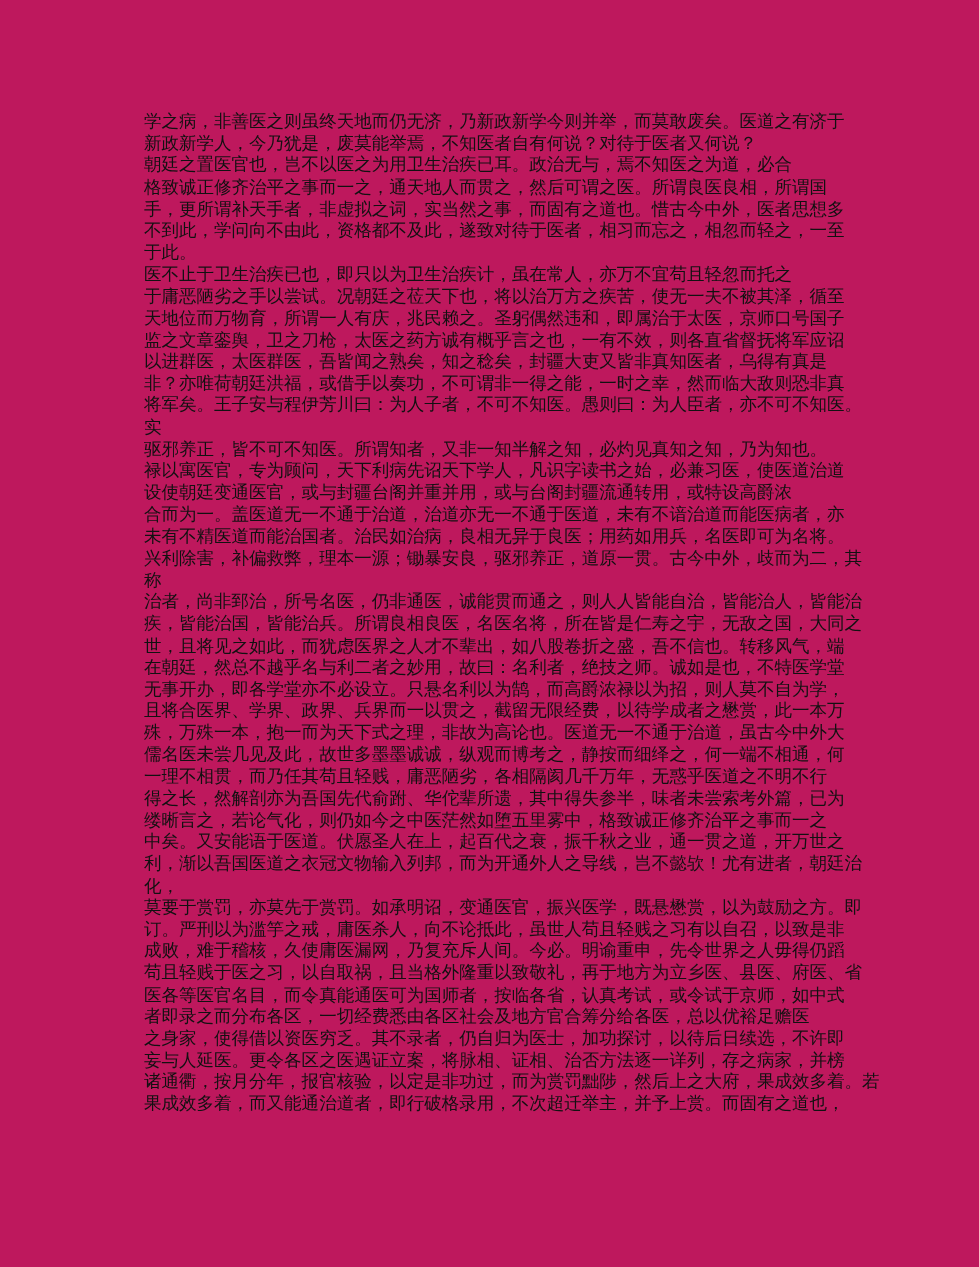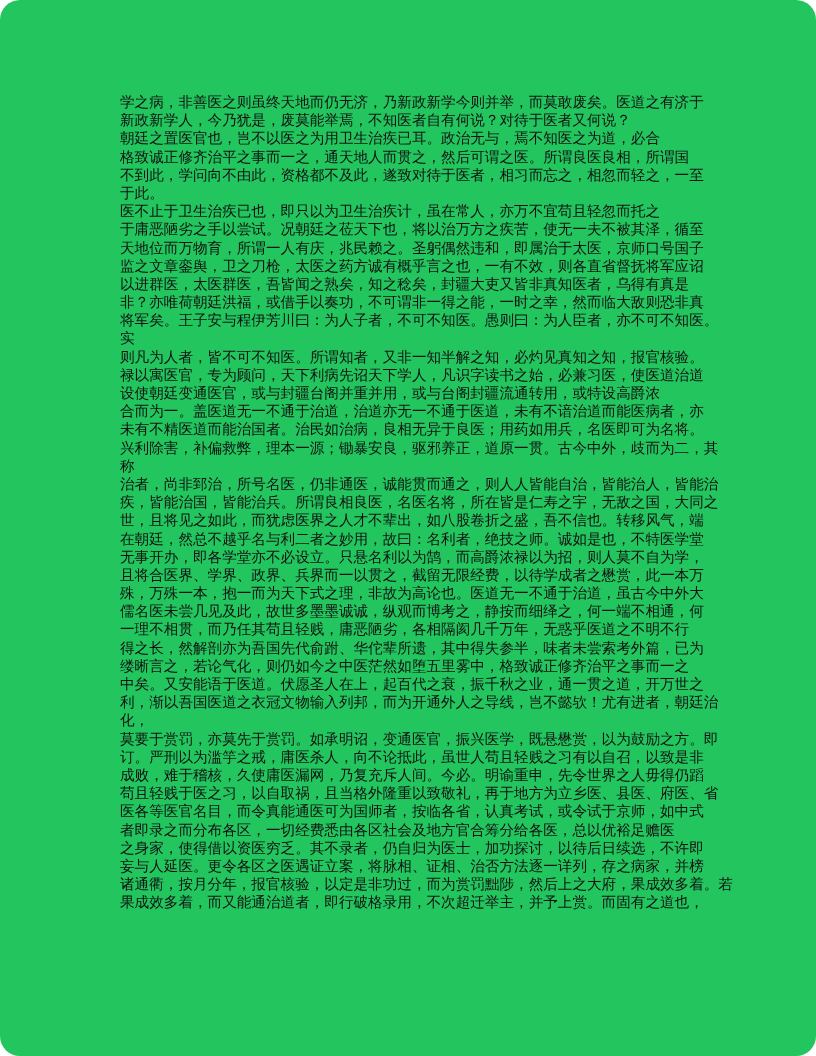--- a/index.html
+++ b/index.html
@@ -11,22 +11,21 @@
       width: 816px;
       height: 1056px;
       position: relative;
       overflow: hidden;
     }
     .page {
       position: absolute;
       left: 0; top: 0;
       width: 816px;
       height: 1056px;
-      background: #22c55e;
-      border-radius: 20px;
+      background: #be185d;
     }
     .text-block {
       position: absolute;
       left: 120px;
       top: 93px;
       width: 600px;
       font-family: "DejaVu Sans", "Liberation Sans", sans-serif;
       font-size: 14.6px;
       line-height: 18.2px;
       color: #111111;
@@ -40,31 +39,32 @@
   </style>
 </head>
 <body>
 
 <div class="page">
   <div class="text-block" id="text-block">
       <span class="line">学之病，非善医之则虽终天地而仍无济，乃新政新学今则并举，而莫敢废矣。医道之有济于</span>
       <span class="line">新政新学人，今乃犹是，废莫能举焉，不知医者自有何说？对待于医者又何说？</span>
       <span class="line">朝廷之置医官也，岂不以医之为用卫生治疾已耳。政治无与，焉不知医之为道，必合</span>
       <span class="line">格致诚正修齐治平之事而一之，通天地人而贯之，然后可谓之医。所谓良医良相，所谓国</span>
+      <span class="line">手，更所谓补天手者，非虚拟之词，实当然之事，而固有之道也。惜古今中外，医者思想多</span>
       <span class="line">不到此，学问向不由此，资格都不及此，遂致对待于医者，相习而忘之，相忽而轻之，一至</span>
       <span class="line">于此。</span>
       <span class="line">医不止于卫生治疾已也，即只以为卫生治疾计，虽在常人，亦万不宜苟且轻忽而托之</span>
       <span class="line">于庸恶陋劣之手以尝试。况朝廷之莅天下也，将以治万方之疾苦，使无一夫不被其泽，循至</span>
       <span class="line">天地位而万物育，所谓一人有庆，兆民赖之。圣躬偶然违和，即属治于太医，京师口号国子</span>
       <span class="line">监之文章銮舆，卫之刀枪，太医之药方诚有概乎言之也，一有不效，则各直省督抚将军应诏</span>
       <span class="line">以进群医，太医群医，吾皆闻之熟矣，知之稔矣，封疆大吏又皆非真知医者，乌得有真是</span>
       <span class="line">非？亦唯荷朝廷洪福，或借手以奏功，不可谓非一得之能，一时之幸，然而临大敌则恐非真</span>
       <span class="line">将军矣。王子安与程伊芳川曰：为人子者，不可不知医。愚则曰：为人臣者，亦不可不知医。</span>
       <span class="line">实</span>
-      <span class="line">则凡为人者，皆不可不知医。所谓知者，又非一知半解之知，必灼见真知之知，报官核验。</span>
+      <span class="line">驱邪养正，皆不可不知医。所谓知者，又非一知半解之知，必灼见真知之知，乃为知也。</span>
       <span class="line">禄以寓医官，专为顾问，天下利病先诏天下学人，凡识字读书之始，必兼习医，使医道治道</span>
       <span class="line">设使朝廷变通医官，或与封疆台阁并重并用，或与台阁封疆流通转用，或特设高爵浓</span>
       <span class="line">合而为一。盖医道无一不通于治道，治道亦无一不通于医道，未有不谙治道而能医病者，亦</span>
       <span class="line">未有不精医道而能治国者。治民如治病，良相无异于良医；用药如用兵，名医即可为名将。</span>
       <span class="line">兴利除害，补偏救弊，理本一源；锄暴安良，驱邪养正，道原一贯。古今中外，歧而为二，其</span>
       <span class="line">称</span>
       <span class="line">治者，尚非郅治，所号名医，仍非通医，诚能贯而通之，则人人皆能自治，皆能治人，皆能治</span>
       <span class="line">疾，皆能治国，皆能治兵。所谓良相良医，名医名将，所在皆是仁寿之宇，无敌之国，大同之</span>
       <span class="line">世，且将见之如此，而犹虑医界之人才不辈出，如八股卷折之盛，吾不信也。转移风气，端</span>
       <span class="line">在朝廷，然总不越乎名与利二者之妙用，故曰：名利者，绝技之师。诚如是也，不特医学堂</span>

